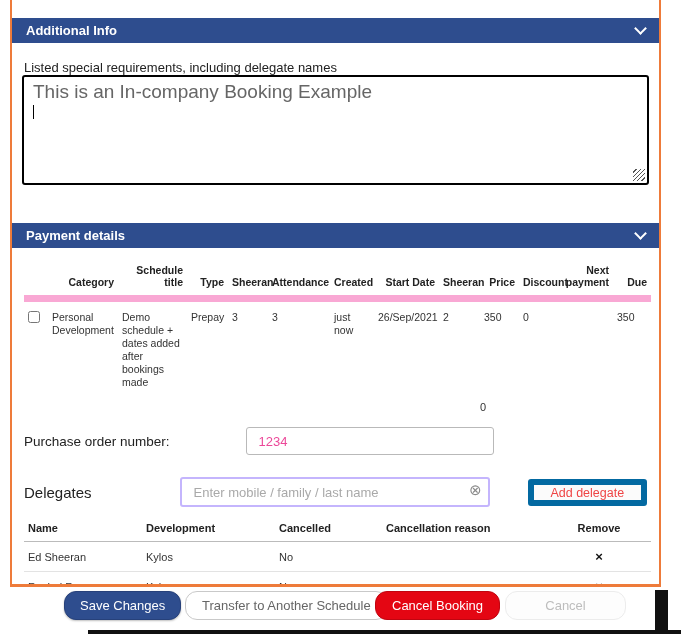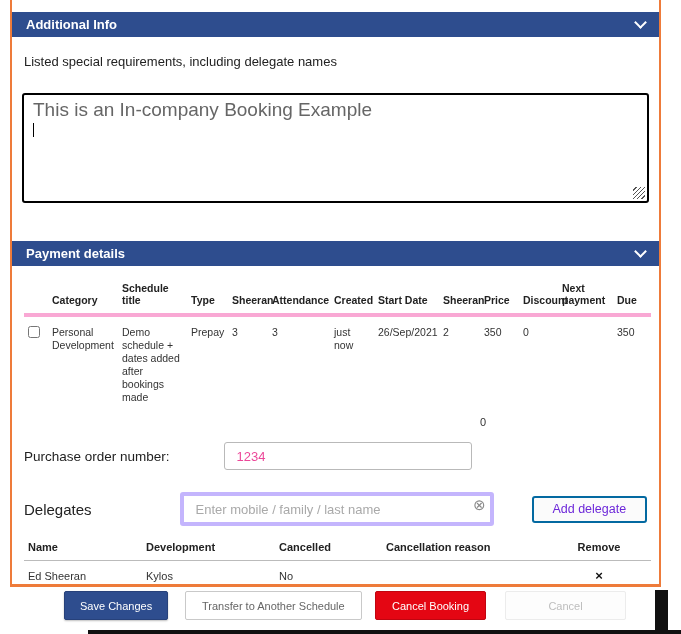--- a/index.html
+++ b/index.html
@@ -3,60 +3,60 @@
 <meta charset="utf-8">
 <style>
   html,body{margin:0;padding:0;background:#fff;}
   body{width:681px;height:634px;position:relative;overflow:hidden;
        font-family:"Liberation Sans", sans-serif;color:#333;}
   .modal{position:absolute;left:10px;top:0;width:651px;height:587px;background:#fff;
          border-left:2px solid #ee7b3a;border-right:2px solid #ee7b3a;border-bottom:3px solid #ee7b3a;
          box-sizing:border-box;overflow:hidden;}
   .bar{height:25px;background:#2e4d8e;color:#fff;display:flex;align-items:center;
        justify-content:space-between;padding:0 14px;font-size:13px;font-weight:bold;cursor:pointer;}
-  .bar.first{margin-top:12px;}
+  .bar.first{margin-top:18px;}
   .bar.second{margin-top:38px;}
   .chev{width:7px;height:7px;border-right:2px solid #fff;border-bottom:2px solid #fff;
         transform:rotate(45deg);margin-top:-4px;}
   .content{padding:0 12px;}
-  .req-label{margin:17px 0 24px 12px;font-size:13px;color:#222;}
+  .req-label{margin:17px 0 0 12px;font-size:13px;color:#222;}
   .fake-textarea{margin:0 10px;height:94px;border:2px solid #000;border-radius:3px;
         padding:6px 9px;font-size:19px;color:#666;line-height:17px;position:relative;
         background:#fff;cursor:text;}
   .caret{display:inline-block;width:1px;height:14px;background:#000;vertical-align:text-bottom;}
   .resize-grip{position:absolute;right:2px;bottom:2px;width:12px;height:12px;
         background:repeating-linear-gradient(135deg,transparent 0 2px,#555 2px 3px);cursor:nwse-resize;}
   table{border-collapse:collapse;table-layout:fixed;}
   .pay-table{width:627px;margin-top:10px;}
-  .pay-table th{font-size:10.5px;font-weight:bold;color:#222;text-align:left;vertical-align:bottom;
-        padding:6px 4px 7px 4px;border-bottom:4px solid #f9a8d4;}
+  .pay-table th{font-size:10.5px;font-weight:bold;color:#222;text-align:right;vertical-align:bottom;
+        padding:6px 4px 7px 4px;border-bottom:7px solid #f9a8d4;}
   .pay-table td{font-size:10.5px;color:#333;vertical-align:top;padding:9px 4px 4px 4px;line-height:13px;}
   .pay-table input[type=checkbox]{width:12px;height:12px;margin:0;}
   .discount-zero{font-size:11px;color:#333;margin:8px 0 0 456px;}
-  .po-row{display:flex;align-items:center;margin-top:14px;}
+  .po-row{display:flex;align-items:center;margin-top:14px;gap:22px;}
   .po-label{font-size:13.5px;color:#222;}
   .po-input{margin-left:54px;width:222px;height:26px;border:1px solid #b9b9b9;border-radius:3px;
         padding:0 12px;font-size:13px;color:#ec4899;font-family:"Liberation Sans",sans-serif;}
   .del-row{display:flex;align-items:center;margin-top:22px;}
   .del-title{font-size:15px;color:#222;}
   .del-search-wrap{position:relative;margin-left:88px;}
-  .del-search{width:268px;height:26px;border:4px solid #c4b5fd;border-radius:3px;padding:0 26px 0 12px;
+  .del-search{width:268px;height:26px;border:2px solid #c4b5fd;border-radius:3px;padding:0 26px 0 12px;
         font-size:13px;color:#555;font-family:"Liberation Sans",sans-serif;}
   .del-search::placeholder{color:#a9a9a9;}
   .clear-ic{position:absolute;right:8px;top:5px;font-size:15px;color:#8a8a8a;cursor:pointer;line-height:1;}
-  .add-btn{margin-left:38px;width:125px;height:27px;background:#fbfbfb;border:2px solid #0369a1;
-        border-radius:3px;font-size:12.5px;color:#6d28d9;cursor:pointer;font-family:"Liberation Sans",sans-serif;}
+  .add-btn{margin-left:38px;width:125px;height:27px;background:#fbfbfb;border:6px solid #0369a1;
+        border-radius:3px;font-size:12.5px;color:#ef4444;cursor:pointer;font-family:"Liberation Sans",sans-serif;}
   .del-table{width:627px;margin-top:10px;}
   .del-table th{font-size:11px;font-weight:bold;color:#222;text-align:left;padding:5px 4px 7px 4px;
         border-bottom:1px solid #bbb;}
   .del-table th.c, .del-table td.c{text-align:center;}
   .del-table td{font-size:11px;color:#333;padding:8px 4px;border-bottom:1px solid #e3e3e3;}
   .remove-x{background:none;border:none;font-size:13px;font-weight:bold;color:#111;cursor:pointer;
         line-height:1;padding:0;}
-  .footer-btn{position:absolute;top:591px;height:29px;border-radius:2px;font-size:11px;
+  .footer-btn{position:absolute;top:591px;height:29px;border-radius:12px;font-size:13px;
         font-family:"Liberation Sans",sans-serif;cursor:pointer;}
   .btn-save{left:64px;padding:0 15px;background:#2e4d8e;color:#fff;border:1px solid #27417a;box-shadow:0 1px 2px rgba(0,0,0,.25);}
   .btn-transfer{left:185px;padding:0 16px;background:#fff;color:#666;border:1px solid #c9c9c9;}
   .btn-cancel-booking{left:375px;padding:4px 16px;background:#e40613;color:#fff;border:1px solid #c00510;}
   .btn-cancel{left:505px;width:121px;background:#fdfdfd;color:#bdbdbd;border:1px solid #ececec;cursor:default;}
   .v-scroll{position:absolute;left:655px;top:590px;width:13px;height:44px;background:#111;}
   .h-edge{position:absolute;left:88px;top:630px;width:593px;height:4px;background:#111;}
 </style>
 </head>
 <body>

